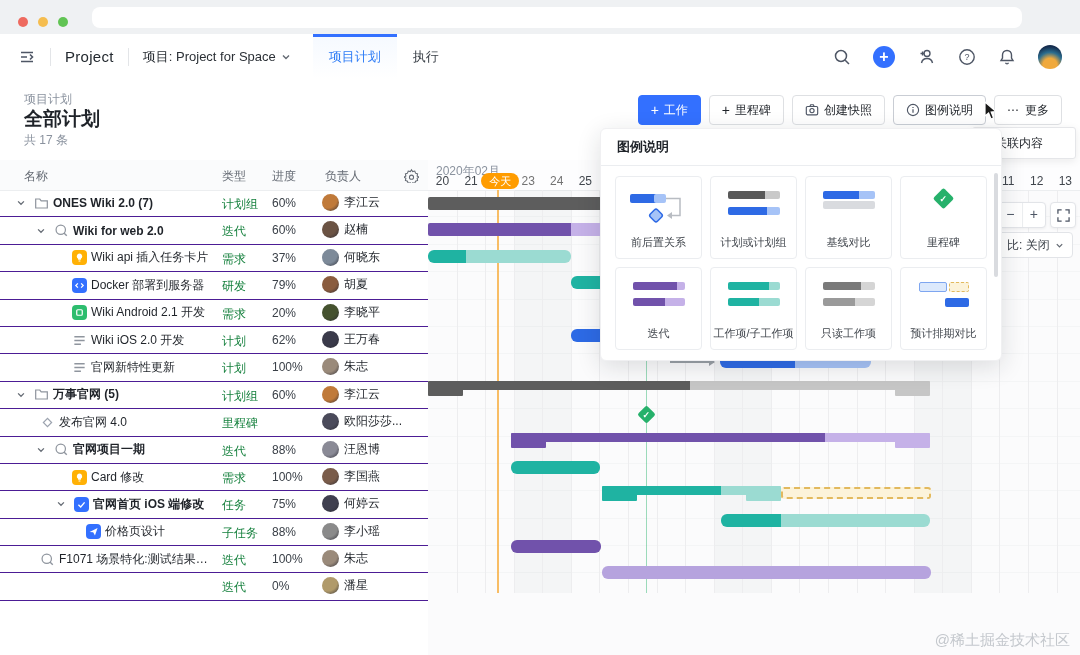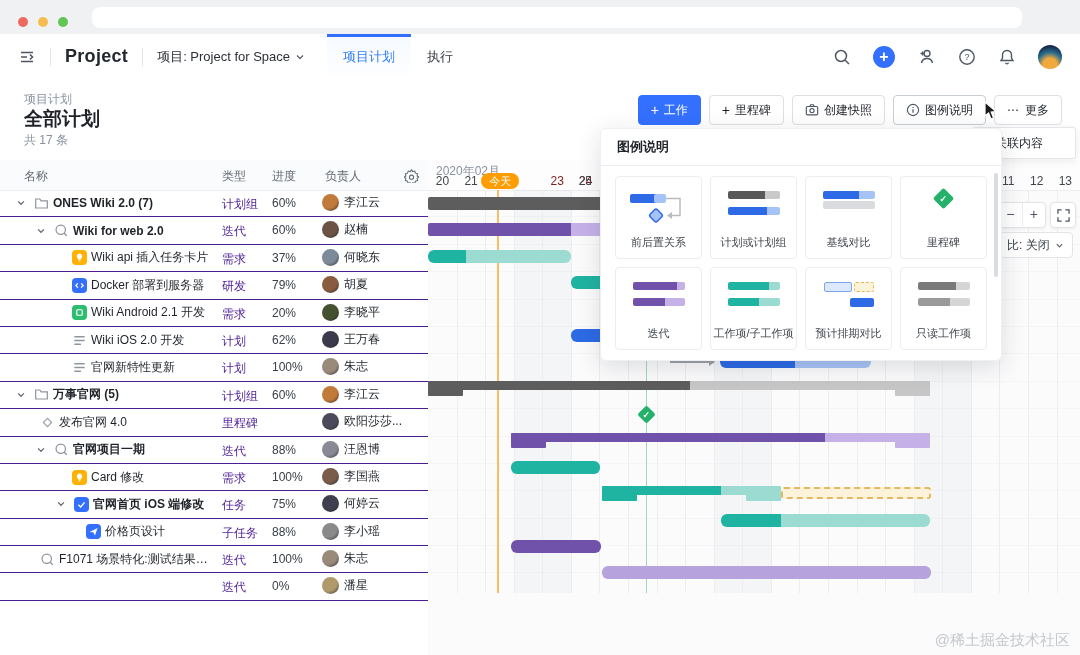--- a/index.html
+++ b/index.html
@@ -8,21 +8,21 @@
 
   
   .chrome{position:absolute;left:0;top:0;width:1080px;height:34px;background:#eff1f3;}
   .dot{position:absolute;top:17px;width:10px;height:10px;border-radius:50%;}
   .urlbar{position:absolute;left:92px;top:7px;width:930px;height:21px;background:#fff;border-radius:8px;}
 
   
   .nav{position:absolute;left:0;top:34px;width:1080px;height:45px;background:#fff;border-bottom:1px solid #e7e9ec;display:flex;align-items:center;}
   .nav .vdiv{width:1px;height:18px;background:#e3e5e8;margin:0 14px;}
   .menu-fold{margin-left:18px;display:flex;align-items:center;}
-  .logo{font-size:18px;font-weight:bold;color:#23292f;letter-spacing:.3px;}
+  .logo{font-size:15px;font-weight:normal;color:#23292f;letter-spacing:.3px;}
   .proj-sel{display:flex;align-items:center;font-size:13px;color:#2b3036;cursor:default;}
   .proj-sel svg{margin-left:5px;}
   .tabs{display:flex;height:100%;margin-left:22px;}
   .tab{display:flex;align-items:center;padding:0 16px;font-size:13px;color:#3a4048;position:relative;}
   .tab.active{color:#2f7df6;background:linear-gradient(#f5f9ff,#ffffff);}
   .tab.active::before{content:"";position:absolute;left:0;top:0;right:0;height:3px;background:#3370ff;}
   .tab .tab-gear{margin-right:5px;display:flex;}
   .nav-right{margin-left:auto;display:flex;align-items:center;gap:22px;margin-right:18px;}
   .nav-ic{display:flex;align-items:center;justify-content:center;}
   .plus-circle{width:22px;height:22px;border-radius:50%;background:#3370ff;color:#fff;font-size:16px;line-height:21px;text-align:center;font-weight:bold;}
@@ -45,31 +45,31 @@
   .thead span{position:absolute;top:8px;}
   .th-name{left:24px;} .th-type{left:222px;} .th-prog{left:272px;} .th-owner{left:325px;}
   .th-gear{position:absolute;left:404px;top:7px;}
   .rows{position:absolute;left:0;top:30px;width:428px;}
   .trow{position:relative;height:26.4px;border-bottom:1px solid #4c1d95;font-size:12px;color:#1f2329;text-align:center;}
   .ncell{position:absolute;top:0;height:26.4px;display:flex;align-items:center;gap:4px;white-space:nowrap;overflow:hidden;max-width:215px;}
   .ncell .chev{display:flex;width:14px;flex:none;}
   .ncell.bold .nm{font-weight:bold;}
   .sq{width:15px;height:15px;border-radius:4px;flex:none;display:flex;align-items:center;justify-content:center;}
   .gicon{display:flex;flex:none;}
-  .tcell{position:absolute;left:222px;top:6px;color:#4c1d95;}
+  .tcell{position:absolute;left:222px;top:6px;color:#15803d;}
   .pcell{position:absolute;left:272px;top:6px;color:#3a4048;}
   .ocell{position:absolute;left:322px;top:4px;display:flex;align-items:center;gap:5px;color:#1f2329;white-space:nowrap;}
   .av{width:17px;height:17px;border-radius:50%;flex:none;}
 
   
   .chart{position:absolute;left:428px;top:0;width:652px;height:495px;background:#fbfbfc;}
   .chead{position:absolute;left:0;top:0;width:652px;height:30px;background:#fdfdfe;border-bottom:1px solid #eceef0;}
   .month{position:absolute;left:8px;top:3px;font-size:12px;color:#8a929e;}
   .dnum{position:absolute;top:14px;width:29px;text-align:center;font-size:12px;color:#41464d;}
-  .dnum.muted{color:#7f1d1d;margin-left:29px;}
+  .dnum.muted{color:#737373;}
   .today-pill{position:absolute;top:13px;height:16px;border-radius:9px;background:#ff9c00;color:#fff;font-size:11px;line-height:16px;text-align:center;width:38px;z-index:3;}
   .cbody{position:absolute;left:0;top:30px;width:652px;height:403px;overflow:hidden;}
   .gline{position:absolute;top:0;bottom:0;width:1px;background:#ededef;}
   .wkband{position:absolute;top:0;bottom:0;background:rgba(100,106,115,0.045);}
   .crow{height:26.4px;border-bottom:1px solid #f4f5f6;}
   .todayline{position:absolute;top:0;bottom:0;width:2px;background:#f7b24a;opacity:.85;z-index:2;}
   .msline{position:absolute;top:0;bottom:0;width:1px;background:rgba(38,177,107,.45);z-index:2;}
   .bar{position:absolute;height:13px;border-radius:6px;overflow:hidden;z-index:3;}
   .bar.sqr{border-radius:2px;}
   .seg{position:absolute;top:0;bottom:0;}
@@ -692,42 +692,42 @@
               <i style="flex:1;background:#9bdbd2"></i>
             </span>
             <span class="lbar">
               <i style="width:60%;background:#1fb3a2"></i>
               <i style="flex:1;background:#9bdbd2"></i>
             </span>
           </div>
           <span class="lbl">工作项/子工作项</span>
         </div>
         <div class="card">
+          <div class="glyph">
+            <span class="lbar">
+              <i style="width:74%;background:#7a7a7a"></i>
+              <i style="flex:1;background:#d5d5d5"></i>
+            </span>
+            <span class="lbar">
+              <i style="width:62%;background:#9a9a9a"></i>
+              <i style="flex:1;background:#d5d5d5"></i>
+            </span>
+          </div>
+          <span class="lbl">只读工作项</span>
+        </div>
+        <div class="card">
           <div class="glyph" style="gap:6px;">
             <span style="display:flex;gap:2px;">
               <i style="display:block;width:26px;height:8px;border:1.5px solid #7ea6f0;background:#dce9fc;border-radius:2px;"></i>
               <i style="display:block;width:18px;height:8px;border:1.5px dashed #e2b95e;background:#fcf3da;border-radius:2px;"></i>
             </span>
             <span style="display:block;margin-left:26px;width:24px;height:9px;background:#2e6ae5;border-radius:2px;"></span>
           </div>
           <span class="lbl">预计排期对比</span>
         </div>
-        <div class="card">
-          <div class="glyph">
-            <span class="lbar">
-              <i style="width:74%;background:#7a7a7a"></i>
-              <i style="flex:1;background:#d5d5d5"></i>
-            </span>
-            <span class="lbar">
-              <i style="width:62%;background:#9a9a9a"></i>
-              <i style="flex:1;background:#d5d5d5"></i>
-            </span>
-          </div>
-          <span class="lbl">只读工作项</span>
-        </div>
       </div>
     <div class="popup-scroll"></div>
   </div>
 
   <svg class="cursor" style="left:983px;top:101px;" width="18" height="20" viewBox="0 0 18 20">
     <path d="M2 1l0 14 3.6-3 2.4 6 2.6-1.1-2.4-5.9 4.8-.4z" fill="#1a1a1a" stroke="#fff" stroke-width="1.2"></path>
   </svg>
 
   <div class="watermark">@稀土掘金技术社区</div>
 </div>

